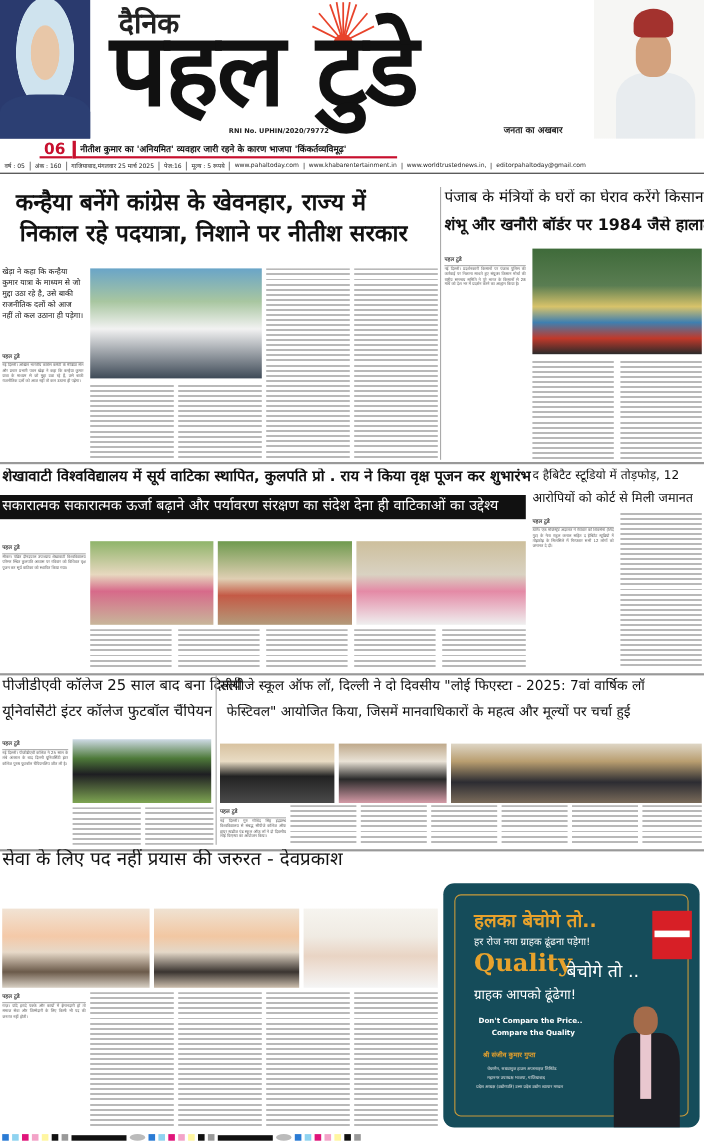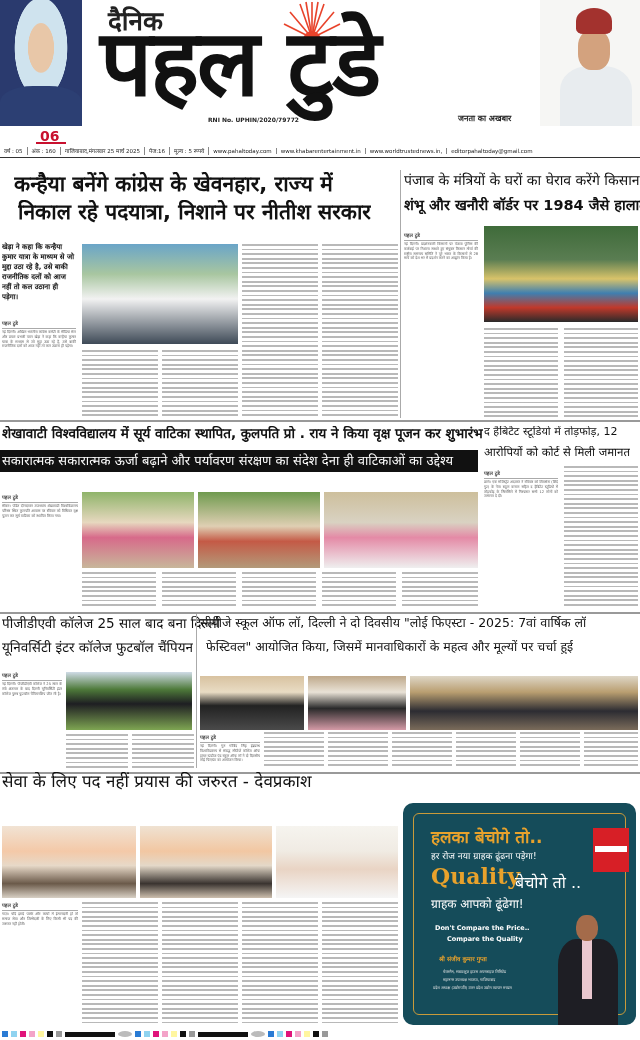--- a/index.html
+++ b/index.html
@@ -90,38 +90,39 @@
   <div class="tagline">जनता का अखबार</div>
   <div class="mast-photo-right">
     <div class="body"></div>
       <div class="face"></div>
       <div class="turban"></div>
   </div>
 </header>
 
 <div class="strip">
   <div class="page-no">06</div>
+  <div class="strip-left" style="width:295px">नीतीश कुमार का 'अनियमित' व्यवहार जारी रहने के कारण भाजपा 'किंकर्तव्यविमूढ़'</div>
 </div>
 
 <div class="meta">
   <span>वर्ष : 05</span>
   <span>अंक : 160</span>
   <span>गाजियाबाद,मंगलवार 25 मार्च 2025</span>
   <span>पेज:16</span>
   <span>मूल्य : 5 रूपये</span>
   <span>www.pahaltoday.com</span>
   <span>www.khabarentertainment.in</span>
   <span>www.worldtrustednews.in,</span>
   <span>editorpahaltoday@gmail.com</span>
 </div>
 
 <section>
   <div class="headline" style="left:14px;top:172px;font-size:21px;">कन्हैया बनेंगे कांग्रेस के खेवनहार, राज्य में</div>
   <div class="headline" style="left:18px;top:200px;font-size:21px;">निकाल रहे पदयात्रा, निशाने पर नीतीश सरकार</div>
-  <div class="txt" style="position:absolute;left:2px;top:242px;width:74px;height:72px;font-size:7px;line-height:10px;color:#111;font-weight:bold;text-align:left;">खेड़ा ने कहा कि कन्हैया कुमार यात्रा के माध्यम से जो मुद्दा उठा रहे है, उसे बाकी राजनीतिक दलों को आज नहीं तो कल उठाना ही पड़ेगा।</div>
+  <div class="txt" style="position:absolute;left:2px;top:242px;width:74px;height:72px;font-size:7px;line-height:10px;color:#111;font-weight:normal;text-align:left;">खेड़ा ने कहा कि कन्हैया कुमार यात्रा के माध्यम से जो मुद्दा उठा रहे है, उसे बाकी राजनीतिक दलों को आज नहीं तो कल उठाना ही पड़ेगा।</div>
   <div class="byline" style="position:absolute;left:2px;top:320px;width:74px;">पहल टुडे</div>
   <div class="txt" style="position:absolute;left:2px;top:330px;width:74px;height:90px;">नई दिल्ली। अखिल भारतीय कांग्रेस कमेटी के मीडिया सेल और प्रचार प्रभारी पवन खेड़ा ने कहा कि कन्हैया कुमार यात्रा के माध्यम से जो मुद्दा उठा रहे हैं, उसे बाकी राजनीतिक दलों को आज नहीं तो कल उठाना ही पड़ेगा।</div>
   <div class="photo" style="left:82px;top:244px;width:156px;height:100px;background:linear-gradient(180deg,#6aa5c8 0%,#a8c6a0 30%,#f2f2f2 55%,#3e4a57 100%);"></div>
   <div class="txt fake-lines" style="position:absolute;left:82px;top:350px;width:76px;height:68px;"></div>
   <div class="txt fake-lines" style="position:absolute;left:162px;top:350px;width:76px;height:68px;"></div>
   <div class="txt fake-lines" style="position:absolute;left:242px;top:244px;width:76px;height:174px;"></div>
   <div class="txt fake-lines" style="position:absolute;left:322px;top:244px;width:76px;height:174px;"></div>
 </section>
 <div class="vline" style="left:400px;top:170px;height:248px;"></div>
 

